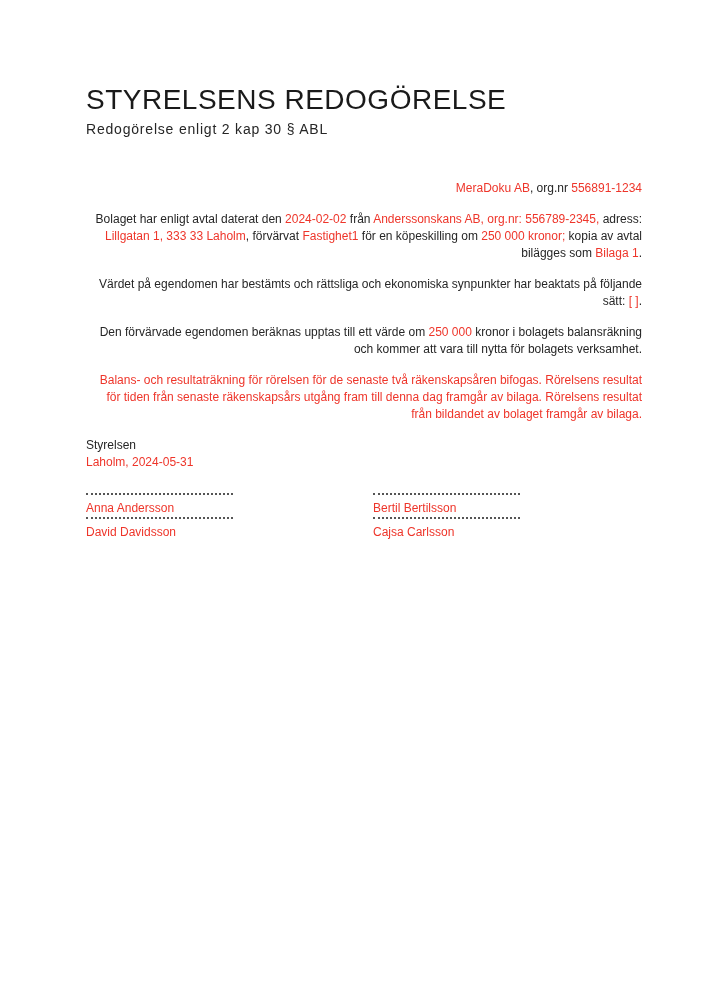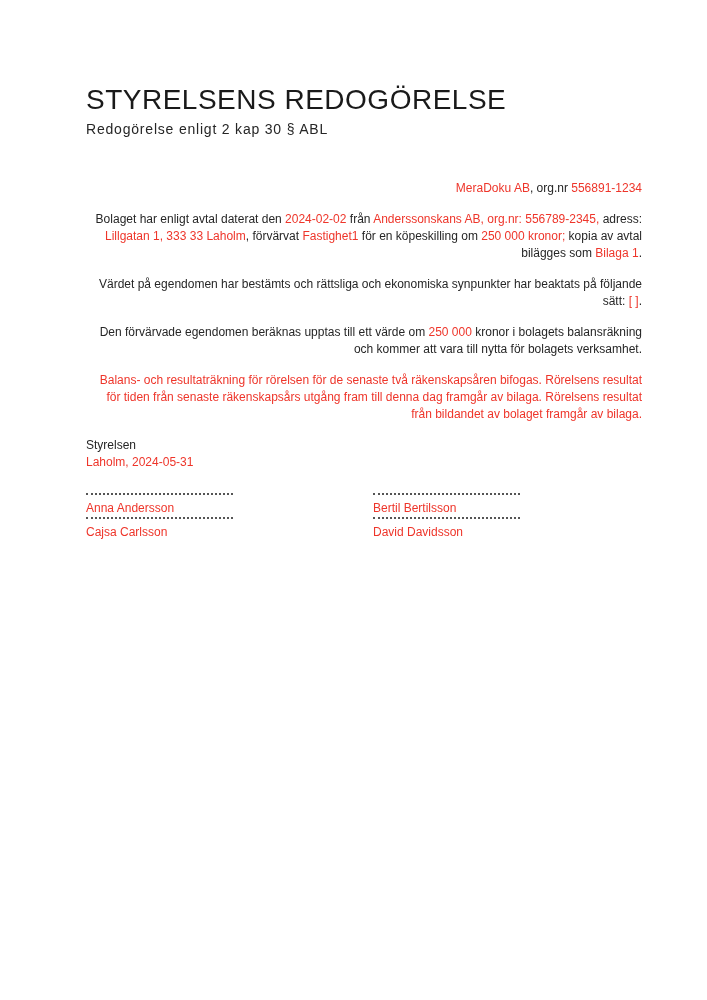--- a/index.html
+++ b/index.html
@@ -113,25 +113,25 @@
       <div class="sig-cell">
         <div class="sig-line"></div>
         <div class="sig-name red">Anna Andersson</div>
       </div>
       <div class="sig-cell">
         <div class="sig-line"></div>
         <div class="sig-name red">Bertil Bertilsson</div>
       </div>
       <div class="sig-cell">
         <div class="sig-line"></div>
-        <div class="sig-name red">Cajsa Carlsson</div>
+        <div class="sig-name red">David Davidsson</div>
       </div>
       <div class="sig-cell">
         <div class="sig-line"></div>
-        <div class="sig-name red">David Davidsson</div>
+        <div class="sig-name red">Cajsa Carlsson</div>
       </div>
     </div>
 
   </div>
 
   <div class="page-number">1(1)</div>
 
   <div class="copyright">
     <div>Copyright DokuMera</div>
     <div>DM 3709 V 1.30</div>

